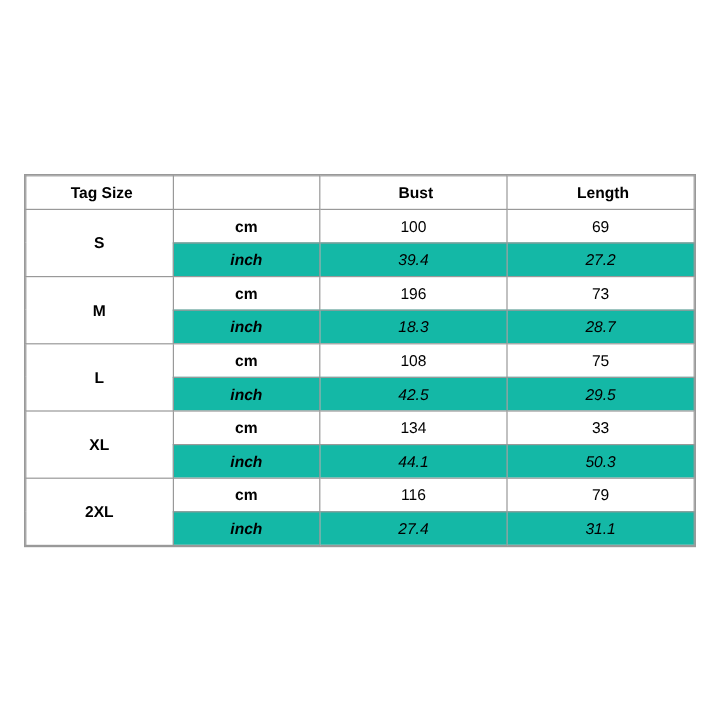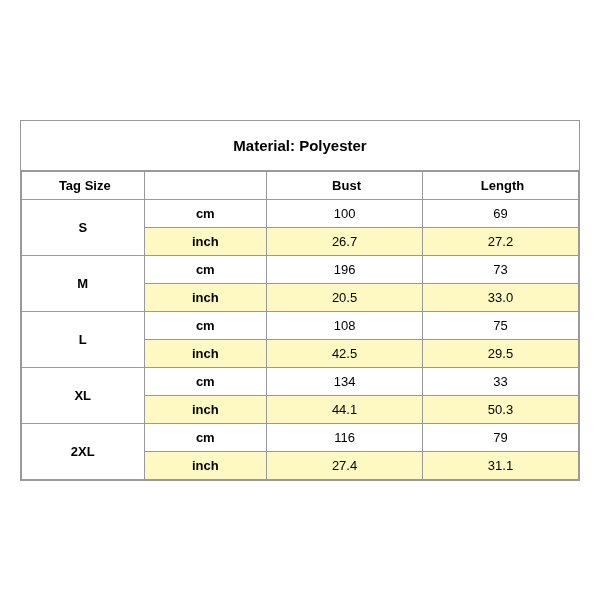--- a/index.html
+++ b/index.html
@@ -56,21 +56,22 @@
     .tag-size-cell {
       font-weight: bold;
       vertical-align: middle;
     }
 
     .unit-cell {
       font-weight: bold;
     }
 
     .shaded {
-      background-color: #fef9c3;
+      background-color: #14b8a6;
+      font-style: italic;
     }
 
     .col-tag {
       width: 22%;
     }
 
     .col-unit {
       width: 22%;
     }
 
@@ -79,52 +80,51 @@
     }
 
     .col-length {
       width: 28%;
     }
   </style>
 </head>
 <body>
 
 <div class="container">
-  <div class="title-row">Material: Polyester</div>
   <table>
     <thead>
       <tr class="header-row">
         <th class="col-tag">Tag Size</th>
         <th class="col-unit"></th>
         <th class="col-bust">Bust</th>
         <th class="col-length">Length</th>
       </tr>
     </thead>
     <tbody id="table-body">
     <tr>
     <td class="col-tag tag-size-cell" rowspan="2">S</td>
     <td class="col-unit unit-cell">cm</td>
     <td class="col-bust">100</td>
     <td class="col-length">69</td>
   </tr>
         <tr>
     <td class="col-unit unit-cell shaded">inch</td>
-    <td class="col-bust shaded">26.7</td>
+    <td class="col-bust shaded">39.4</td>
     <td class="col-length shaded">27.2</td>
   </tr>
         <tr>
     <td class="col-tag tag-size-cell" rowspan="2">M</td>
     <td class="col-unit unit-cell">cm</td>
     <td class="col-bust">196</td>
     <td class="col-length">73</td>
   </tr>
         <tr>
     <td class="col-unit unit-cell shaded">inch</td>
-    <td class="col-bust shaded">20.5</td>
-    <td class="col-length shaded">33.0</td>
+    <td class="col-bust shaded">18.3</td>
+    <td class="col-length shaded">28.7</td>
   </tr>
         <tr>
     <td class="col-tag tag-size-cell" rowspan="2">L</td>
     <td class="col-unit unit-cell">cm</td>
     <td class="col-bust">108</td>
     <td class="col-length">75</td>
   </tr>
         <tr>
     <td class="col-unit unit-cell shaded">inch</td>
     <td class="col-bust shaded">42.5</td>

